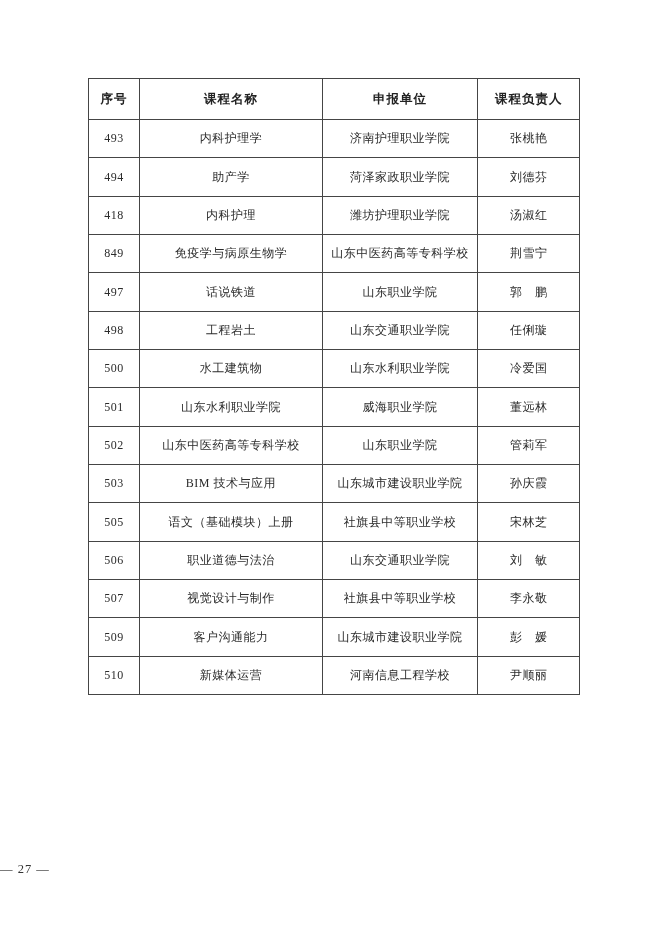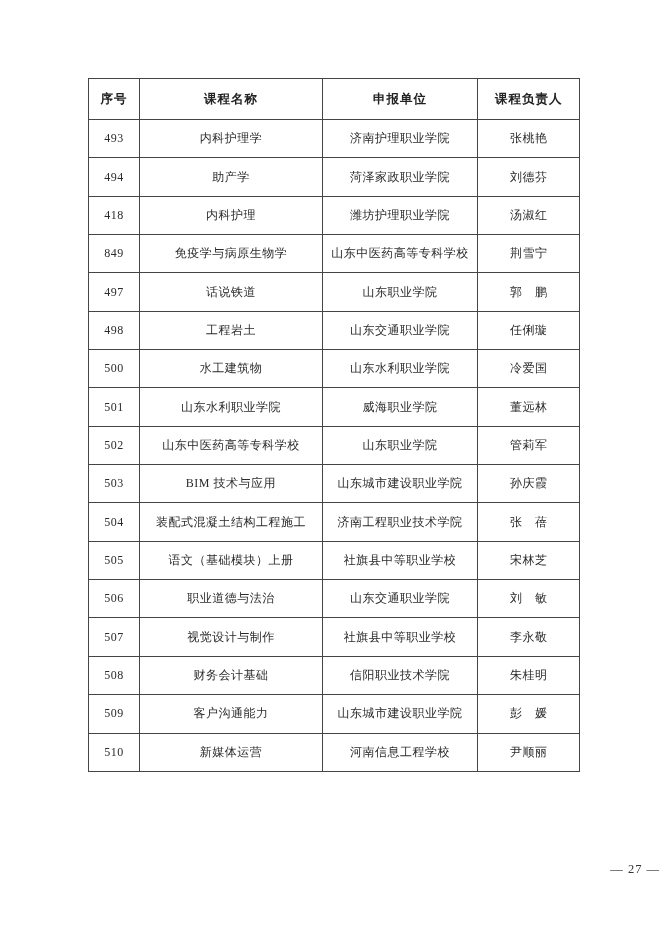--- a/index.html
+++ b/index.html
@@ -46,21 +46,21 @@
     font-size: 12.5px;
     letter-spacing: 1px;
     color: #222222;
   }
   .course-table tbody tr { height: 38.35px; }
   .page-footer {
     position: absolute;
     left: 0;
     right: 0;
     top: 862px;
-    text-align: right;
+    text-align: left;
     font-size: 12.5px;
     letter-spacing: 1px;
     color: #333333;
   }
 </style>
 </head>
 <body>
 
 <div class="page">
 
@@ -145,26 +145,20 @@
           <td>管莉军</td>
         </tr>
 
         <tr>
           <td>503</td>
           <td>BIM 技术与应用</td>
           <td>山东城市建设职业学院</td>
           <td>孙庆霞</td>
         </tr>
 
-        <tr>
-          <td>504</td>
-          <td>装配式混凝土结构工程施工</td>
-          <td>济南工程职业技术学院</td>
-          <td>张　蓓</td>
-        </tr>
 
         <tr>
           <td>505</td>
           <td>语文（基础模块）上册</td>
           <td>社旗县中等职业学校</td>
           <td>宋林芝</td>
         </tr>
 
         <tr>
           <td>506</td>
@@ -173,26 +167,20 @@
           <td>刘　敏</td>
         </tr>
 
         <tr>
           <td>507</td>
           <td>视觉设计与制作</td>
           <td>社旗县中等职业学校</td>
           <td>李永敬</td>
         </tr>
 
-        <tr>
-          <td>508</td>
-          <td>财务会计基础</td>
-          <td>信阳职业技术学院</td>
-          <td>朱桂明</td>
-        </tr>
 
         <tr>
           <td>509</td>
           <td>客户沟通能力</td>
           <td>山东城市建设职业学院</td>
           <td>彭　媛</td>
         </tr>
 
         <tr>
           <td>510</td>

